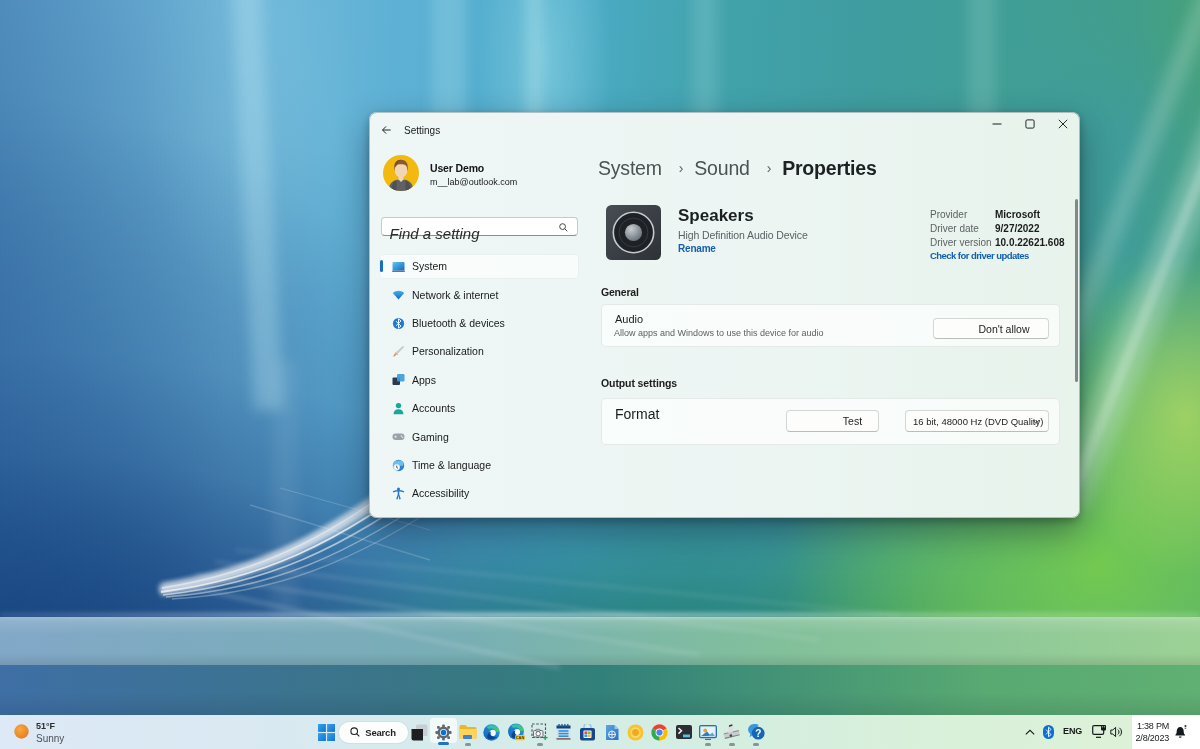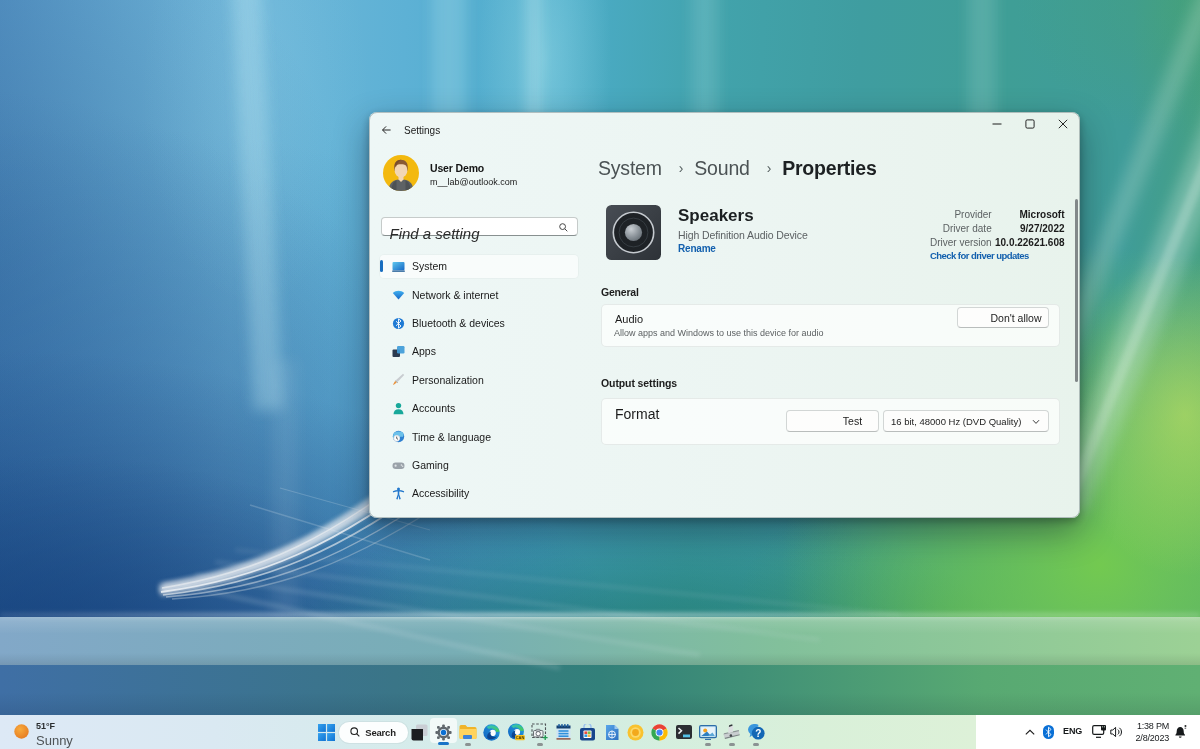--- a/index.html
+++ b/index.html
@@ -35,27 +35,27 @@
     outline:1px solid rgba(70,90,95,.35); outline-offset:-1px; }
   
   #side { position:absolute; left:11px; top:41px; width:198px; }
   .navrow { position:relative; height:22.6px; margin-bottom:5.8px; border-radius:4px;
     display:flex; align-items:center; padding-left:12px; }
   .navrow.sel { background:rgba(255,255,255,.62); box-shadow:0 0 0 1px rgba(0,0,0,.025); }
   .navrow .ind { position:absolute; left:0; top:5.3px; width:3px; height:12px; border-radius:2px; background:#1a6ec0; }
   .navrow svg { width:13px; height:13px; flex:0 0 13px; }
   .navrow .lbl { margin-left:7px; font-size:10.5px; color:#191919; letter-spacing:0; }
   
-  #content { position:absolute; left:229px; top:0; width:482px; height:406px;text-align:right; }
+  #content { position:absolute; left:229px; top:0; width:482px; height:406px; }
   .card { position:absolute; left:3px; width:459px; background:rgba(253,255,254,.72);
     border:1px solid rgba(90,110,105,.13); border-radius:5px; }
   .btn { position:absolute; background:#fdfdfc; border:1px solid #d2d6d5; border-bottom-color:#b9bdbc;
     border-radius:4px; font-size:10.5px; color:#1d1d1d; display:flex; align-items:center; justify-content:center; }
   
-  #bar { position:absolute; left:0; bottom:0; width:976px; height:34px;
+  #bar { position:absolute; left:0; bottom:0; width:1132px; height:34px;
     background:linear-gradient(90deg,#dde9f6 0%,#dae9f2 22%,#d5ecea 45%,#d4eee0 65%,#d9f0d9 84%,#ddf1d8 100%);
     }
   .tico { width:24px; height:34px; display:flex; align-items:center; justify-content:center; position:relative; flex:0 0 auto; }
   .tico svg { display:block; }
   .rundash { position:absolute; left:50%; bottom:3.5px; transform:translateX(-50%);
     width:6px; height:2.2px; border-radius:2px; background:#8b9292; }
 </style>
 </head>
 <body>
 <div id="stage">
@@ -185,58 +185,58 @@
         </div>
       <div class="navrow">
         <svg viewBox="0 0 13 13">
             <circle cx="6.5" cy="6.5" r="5.6" fill="#1f7ad4"></circle>
             <path d="M6.5 1.8 L6.5 11.2 M6.5 1.8 L9 4 L4 8.8 M6.5 11.2 L9 9 L4 4.2" stroke="#fff" stroke-width="0.9" fill="none"></path>
           </svg>
         <span class="lbl">Bluetooth &amp; devices</span>
         </div>
       <div class="navrow">
         <svg viewBox="0 0 13 13">
-            <rect x="0.5" y="4.5" width="7.5" height="7.5" rx="1" fill="#2b3a4f"></rect>
-            <rect x="5" y="1" width="7.5" height="7.5" rx="1.2" fill="#3f9bd8" opacity=".92"></rect>
-          </svg>
-        <span class="lbl">Apps</span>
-        </div>
-      <div class="navrow">
-        <svg viewBox="0 0 13 13">
             <path d="M1 12 C2.5 11.5 4 10.5 4.8 9.3 L3.2 7.9 C2.2 9 1.5 10.8 1 12 Z" fill="#e8913c"></path>
             <path d="M3.8 7.2 L11 0.8 L12.2 2.1 L5.5 9 Z" fill="#c8ccd0"></path>
             <path d="M3.4 7.6 L5.9 9.9" stroke="#9aa0a5" stroke-width="0.8"></path>
           </svg>
         <span class="lbl">Personalization</span>
         </div>
       <div class="navrow">
         <svg viewBox="0 0 13 13">
+            <rect x="0.5" y="4.5" width="7.5" height="7.5" rx="1" fill="#2b3a4f"></rect>
+            <rect x="5" y="1" width="7.5" height="7.5" rx="1.2" fill="#3f9bd8" opacity=".92"></rect>
+          </svg>
+        <span class="lbl">Apps</span>
+        </div>
+      <div class="navrow">
+        <svg viewBox="0 0 13 13">
             <circle cx="6.5" cy="3.6" r="2.7" fill="#18a89a"></circle>
             <path d="M1.5 12.3 C1.5 9 3.5 7.2 6.5 7.2 C9.5 7.2 11.5 9 11.5 12.3 Z" fill="#18a89a"></path>
           </svg>
         <span class="lbl">Accounts</span>
+        </div>
+      <div class="navrow">
+        <svg viewBox="0 0 13 13">
+            <rect x="0.5" y="3.5" width="12" height="6.5" rx="3.2" fill="#9aa2a9"></rect>
+            <circle cx="3.6" cy="6.7" r="1.1" fill="#dfe3e6"></circle>
+            <circle cx="9.4" cy="6.1" r="0.8" fill="#dfe3e6"></circle>
+            <circle cx="10.6" cy="7.3" r="0.8" fill="#dfe3e6"></circle>
+          </svg>
+        <span class="lbl">Gaming</span>
         </div>
       <div class="navrow">
         <svg viewBox="0 0 13 13">
             <circle cx="6.5" cy="6.5" r="5.7" fill="#2f80d0"></circle>
             <path d="M2 3 C4 1.5 8 1 11 2.5 C12 4.5 11.5 6 10.5 7 C8 6.5 4 7.5 2 9.5 C0.8 7.5 0.8 5 2 3 Z" fill="#6cc1ea"></path>
             <circle cx="4.7" cy="8.3" r="3.1" fill="#f2f5f7"></circle>
             <circle cx="4.7" cy="8.3" r="2.8" fill="#fff" stroke="#c8cdd2" stroke-width="0.5"></circle>
             <path d="M4.7 6.6 L4.7 8.5 L6 9.3" stroke="#2c3136" stroke-width="0.8" fill="none"></path>
           </svg>
         <span class="lbl">Time &amp; language</span>
-        </div>
-      <div class="navrow">
-        <svg viewBox="0 0 13 13">
-            <rect x="0.5" y="3.5" width="12" height="6.5" rx="3.2" fill="#9aa2a9"></rect>
-            <circle cx="3.6" cy="6.7" r="1.1" fill="#dfe3e6"></circle>
-            <circle cx="9.4" cy="6.1" r="0.8" fill="#dfe3e6"></circle>
-            <circle cx="10.6" cy="7.3" r="0.8" fill="#dfe3e6"></circle>
-          </svg>
-        <span class="lbl">Gaming</span>
         </div>
       <div class="navrow">
         <svg viewBox="0 0 13 13">
             <circle cx="6.5" cy="1.9" r="1.5" fill="#2277cc"></circle>
             <path d="M0.8 4.2 C2.5 3.4 4.5 3 6.5 3 C8.5 3 10.5 3.4 12.2 4.2 L11.7 5.6 C10 4.9 8.4 4.6 7.3 4.6 L7.3 7.5 L8.8 12 L7.3 12.5 L6.5 8.5 L5.7 12.5 L4.2 12 L5.7 7.5 L5.7 4.6 C4.6 4.6 3 4.9 1.3 5.6 Z" fill="#2277cc"></path>
           </svg>
         <span class="lbl">Accessibility</span>
         </div>
     </div>
 
@@ -266,28 +266,28 @@
       <div style="position:absolute;left:80px;top:131px;font-size:10px;font-weight:bold;color:#1360ae;letter-spacing:-.2px;">Rename</div>
 
       <div style="position:absolute;left:332px;top:96px;font-size:10px;color:#5c6163;line-height:14px;">Provider<br>Driver date<br>Driver version</div>
       <div style="position:absolute;left:397px;top:96px;font-size:10px;font-weight:bold;color:#1b1b1b;line-height:14px;">Microsoft<br>9/27/2022<br>10.0.22621.608</div>
       <div style="position:absolute;left:332px;top:138px;font-size:9.5px;font-weight:bold;color:#1360ae;letter-spacing:-.55px;">Check for driver updates</div>
 
       <div style="position:absolute;left:3px;top:174px;font-size:10.5px;font-weight:bold;color:#1c1c1c;letter-spacing:-.2px;">General</div>
       <div class="card" style="top:192px;height:43px;">
         <div style="position:absolute;left:13px;top:8px;font-size:11px;color:#1b1b1b;">Audio</div>
         <div style="position:absolute;left:12px;top:23px;font-size:9px;color:#5d6163;">Allow apps and Windows to use this device for audio</div>
-        <div class="btn" style="right:10px;top:2px;width:92px;height:21px;padding-left:26px;">Don't allow</div>
+        <div class="btn" style="right:10px;top:13px;width:116px;height:21px;padding-left:26px;">Don't allow</div>
       </div>
 
       <div style="position:absolute;left:3px;top:265px;font-size:10.5px;font-weight:bold;color:#1c1c1c;letter-spacing:-.1px;">Output settings</div>
       <div class="card" style="top:286px;height:47px;">
         <div style="position:absolute;left:13px;top:7px;font-size:14px;color:#1b1b1b;">Format</div>
         <div class="btn" style="left:184px;top:11px;width:93px;height:22px;padding-left:40px;">Test</div>
-        <div class="btn" style="right:10px;top:11px;width:166px;height:22px;justify-content:flex-start;padding-left:7px;font-size:9.5px;">16 bit, 48000 Hz (DVD Quality)
+        <div class="btn" style="right:10px;top:11px;width:144px;height:22px;justify-content:flex-start;padding-left:7px;font-size:9.5px;">16 bit, 48000 Hz (DVD Quality)
           <svg style="position:absolute;right:8px;top:8px" width="8" height="6" viewBox="0 0 8 6">
               <path d="M1 1.2 L4 4.4 L7 1.2" stroke="#3c3c3c" stroke-width="1" fill="none"></path>
             </svg>
         </div>
       </div>
     </div>
 
     <div style="position:absolute;left:706px;top:87px;width:3px;height:183px;background:#828889;border-radius:2px;"></div>
   </div>
 
@@ -296,21 +296,21 @@
     <svg style="position:absolute;left:14px;top:8.5px" width="15" height="15" viewBox="0 0 15 15">
       <defs>
           <radialGradient id="sun" cx="0.4" cy="0.35" r="0.85">
             <stop offset="0" stop-color="#f8ab3d"></stop>
             <stop offset="1" stop-color="#e2711c"></stop>
           </radialGradient>
         </defs>
       <circle cx="7.5" cy="7.5" r="7.2" fill="url(#sun)"></circle>
     </svg>
     <div style="position:absolute;left:36px;top:6px;font-size:9px;font-weight:bold;color:#2a2d30;">51°F</div>
-    <div style="position:absolute;left:36px;top:18px;font-size:13px;color:#4e5356;">Sunny</div>
+    <div style="position:absolute;left:36px;top:18px;font-size:10px;color:#4e5356;">Sunny</div>
 
     <div style="position:absolute;left:314.5px;top:0;height:34px;display:flex;align-items:center;gap:0;">
       <div class="tico" id="ic-start">
         <svg width="17" height="17" viewBox="0 0 17 17">
             <defs>
               <linearGradient id="gwin" x1="0" y1="0" x2="1" y2="1">
                 <stop offset="0" stop-color="#35a2ee"></stop>
                 <stop offset="1" stop-color="#1173d3"></stop>
               </linearGradient>
             </defs>

